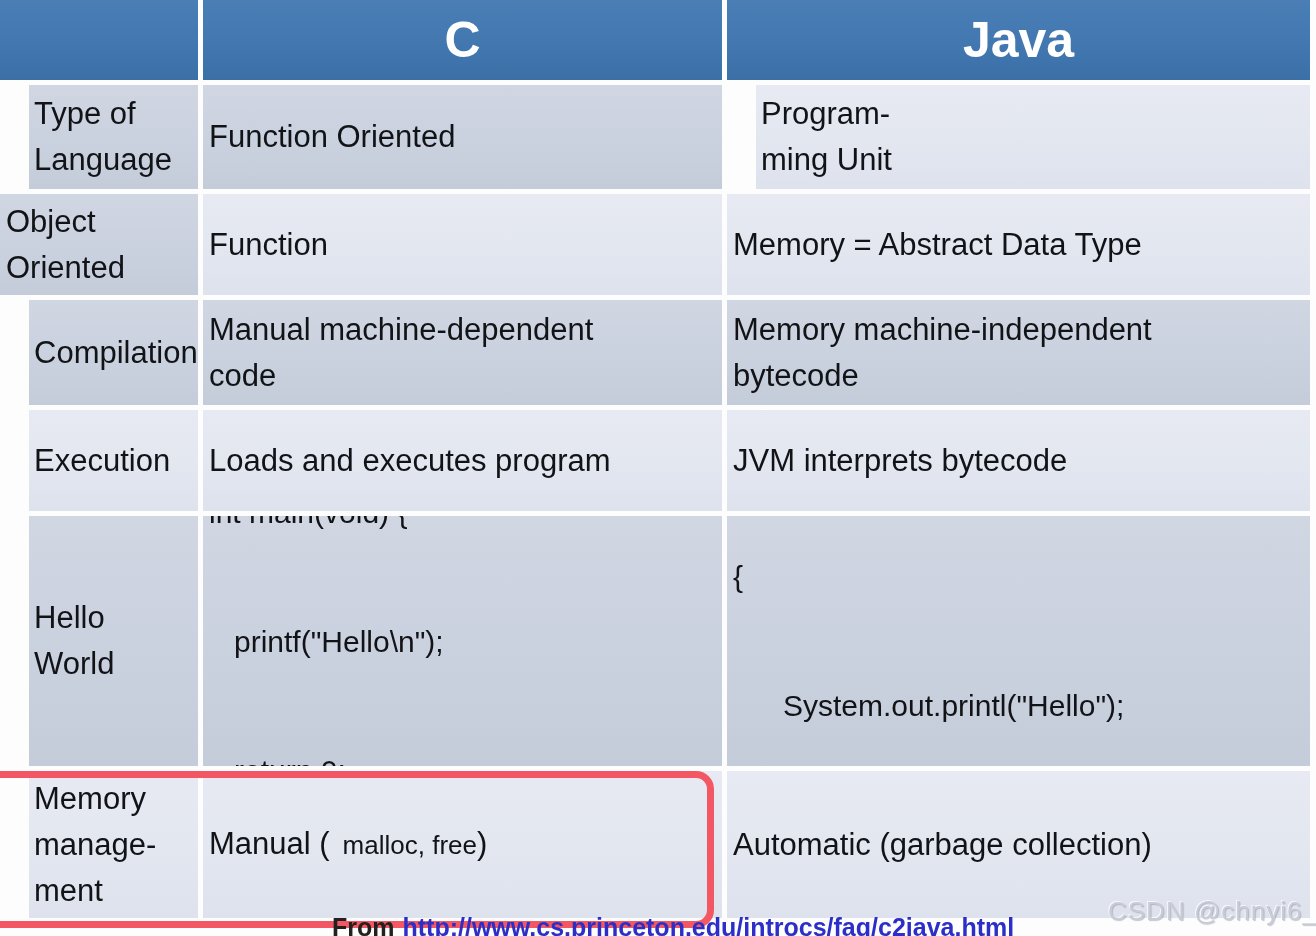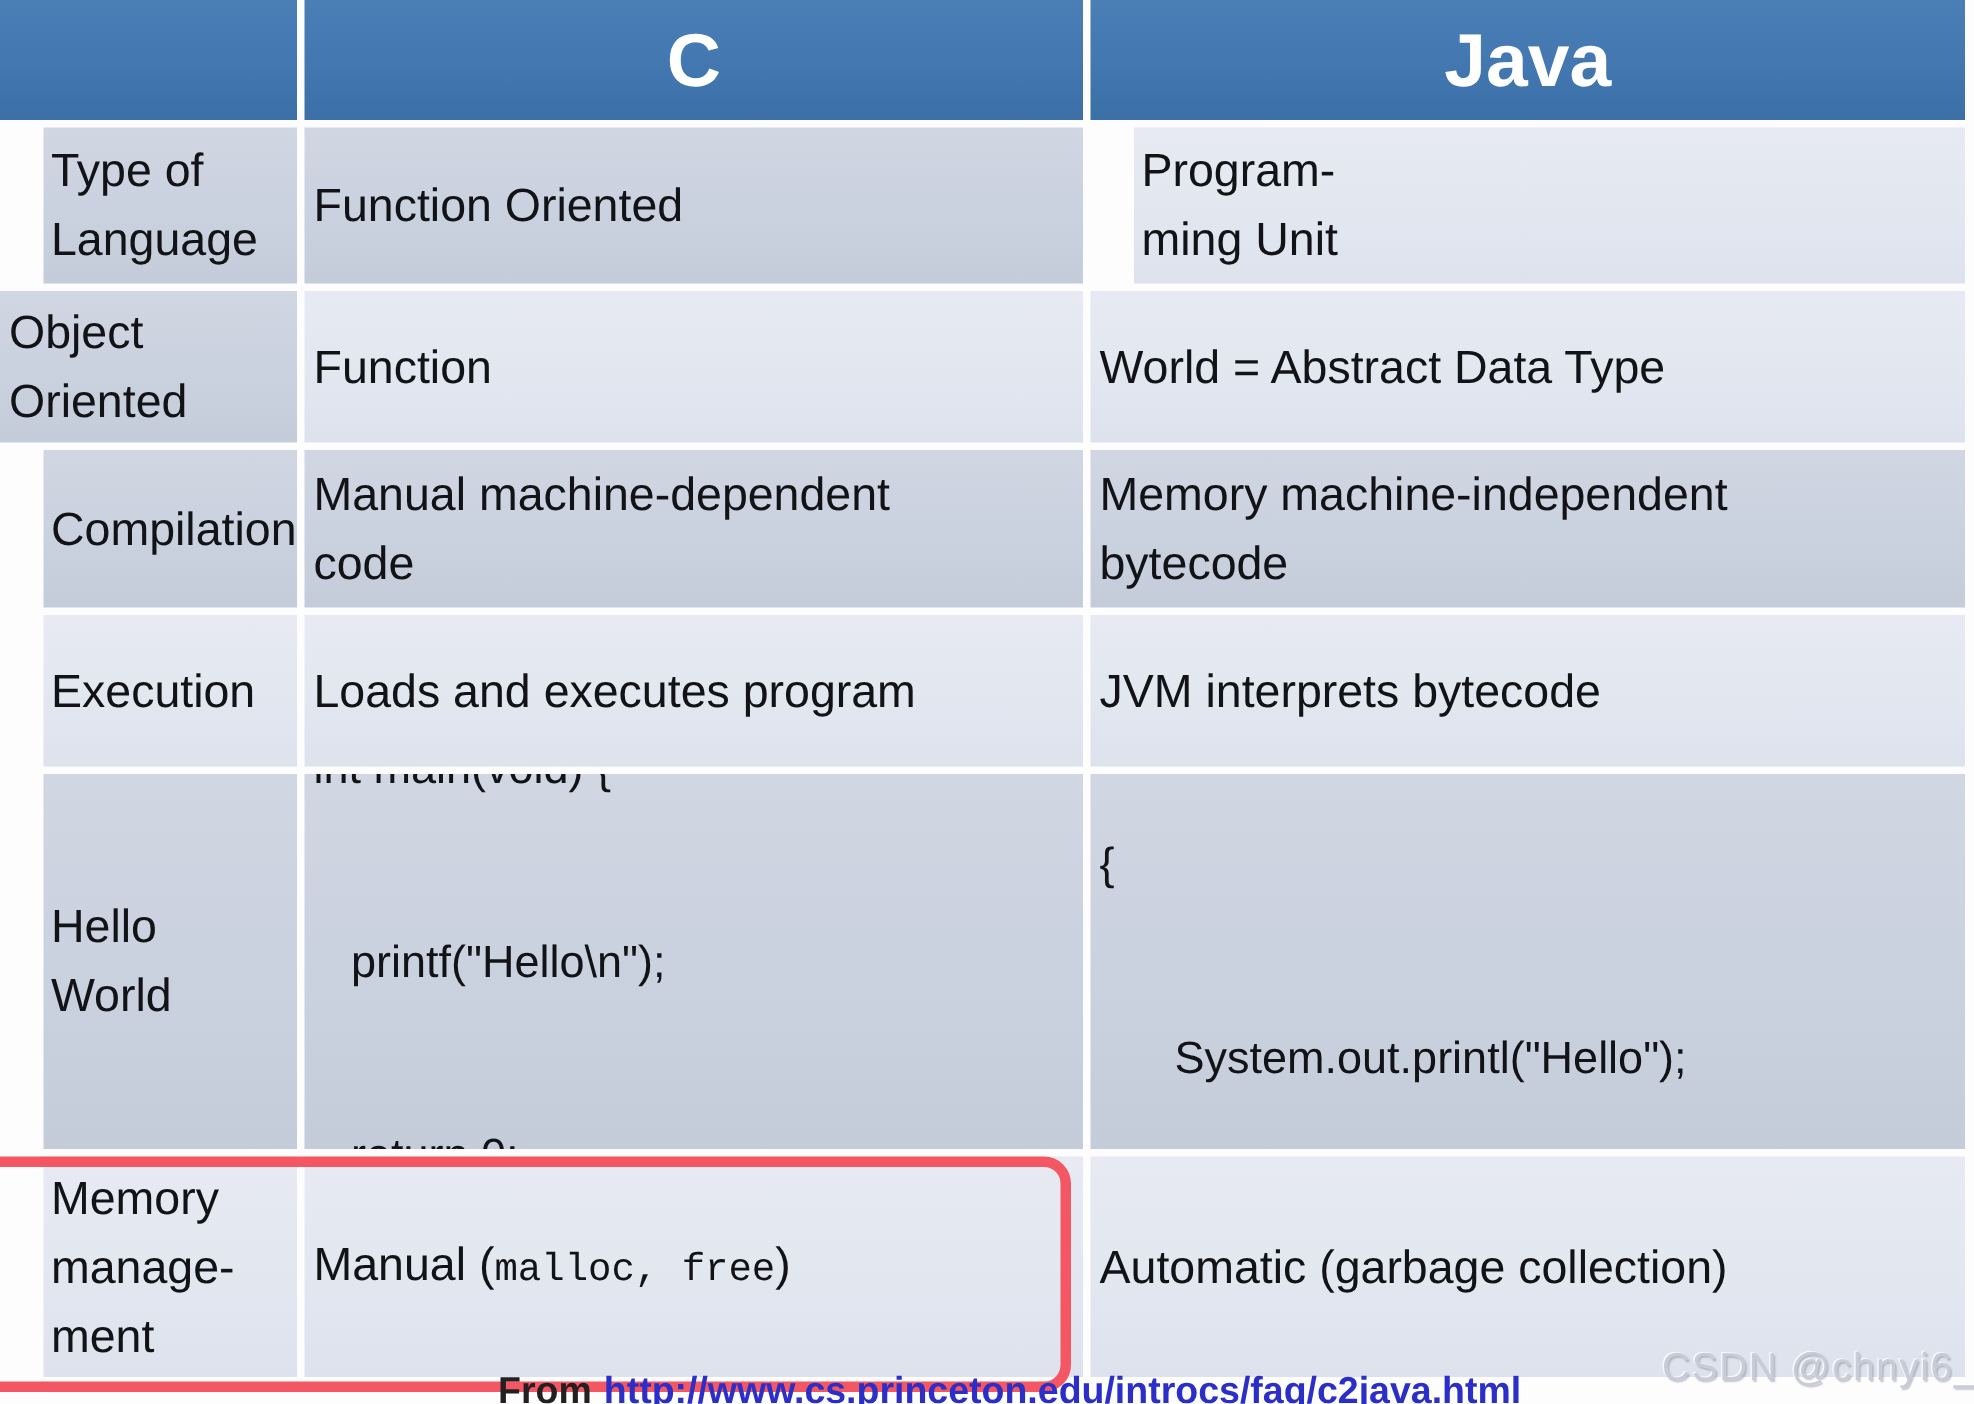--- a/index.html
+++ b/index.html
@@ -21,21 +21,21 @@
     align-items:center; justify-content:center; }
 
   .lbl { background:linear-gradient(180deg,#d0d6e2 0%,#cbd2df 50%,#c4ccda 100%);
     padding-left:5px;margin-left:29px; }
   .data { background:linear-gradient(180deg,#d0d6e2 0%,#cbd2df 50%,#c4ccda 100%);
     padding-left:6px;justify-content:center; }
   .lightrow { background:linear-gradient(180deg,#e7eaf3 0%,#e3e7f0 50%,#dde2ed 100%); }
 
   .code { font-size:30px; line-height:43px; white-space:pre; }
   .ital { }
-  .mono { font-family:Liberation Mono, monospace; font-size:26px; }
+  .mono { font-family:Liberation Sans, sans-serif; font-size:26px;margin-left:13px; }
 
   .redbox { position:absolute; left:-26px; top:771px; width:740px; height:157px;
     border:7px solid #f25763; border-radius:18px; background:transparent;
     z-index:5; }
 
   .footer { position:absolute; left:332px; top:913px; z-index:8;
     font-size:25px; font-weight:bold; white-space:nowrap; }
   .footer .from { color:#23201f; margin-right:8px; }
   .footer .url { color:#2b2fc8; text-decoration:underline; cursor:pointer; }
 
@@ -70,21 +70,21 @@
       <div>ming Unit</div>
     </div>
 
     <div class="cell data">
       <div>Object Oriented</div>
     </div>
     <div class="cell data lightrow">
       <div>Function</div>
     </div>
     <div class="cell data lightrow">
-      <div>World = Abstract Data Type</div>
+      <div>Memory = Abstract Data Type</div>
     </div>
 
     <div class="cell lbl">
       <div>Compilation</div>
     </div>
     <div class="cell data">
       <div>Manual machine-dependent</div>
       <div>code</div>
     </div>
     <div class="cell data">

